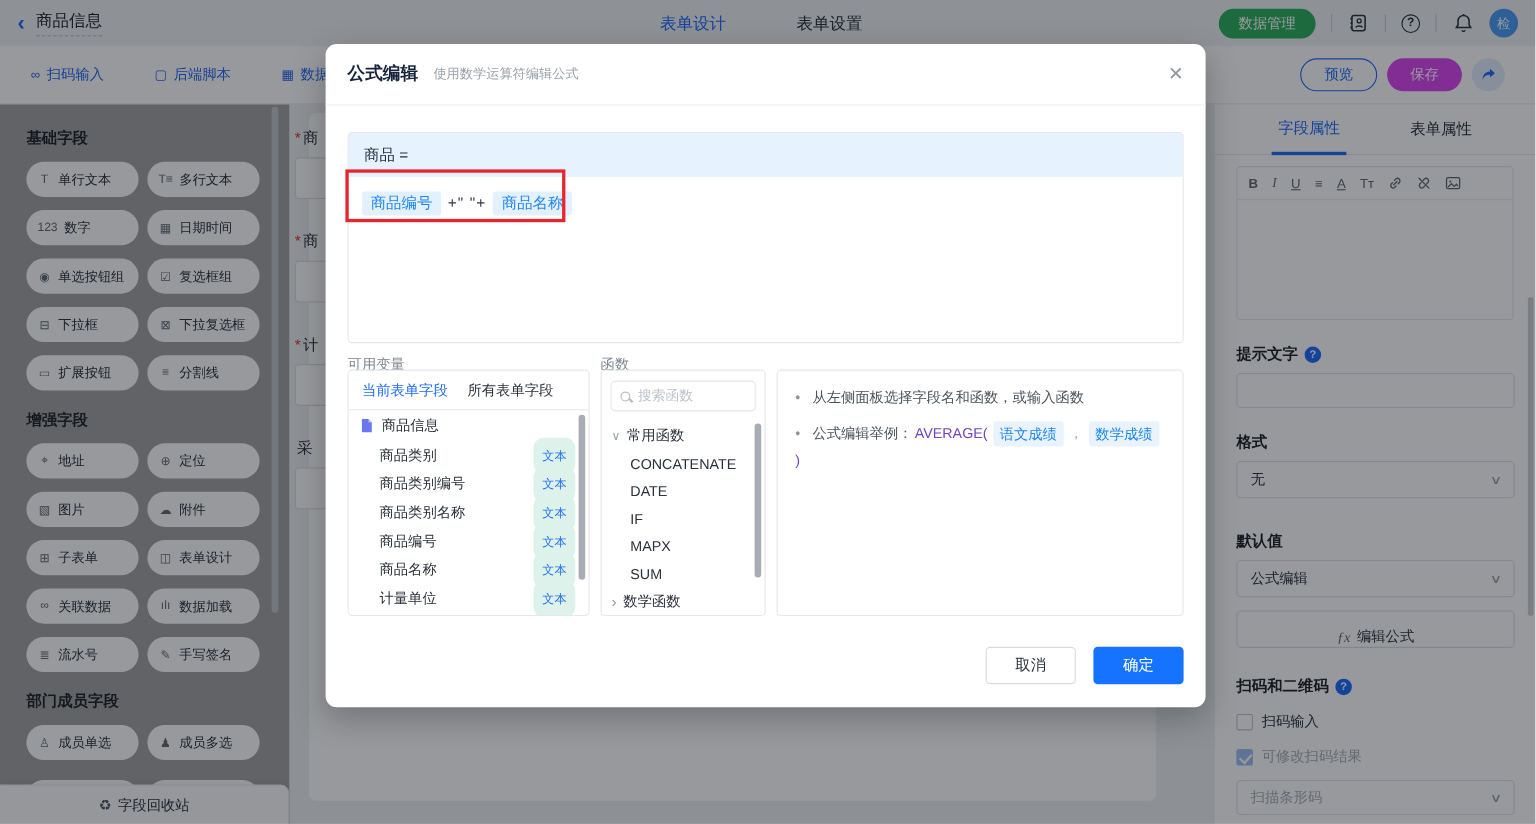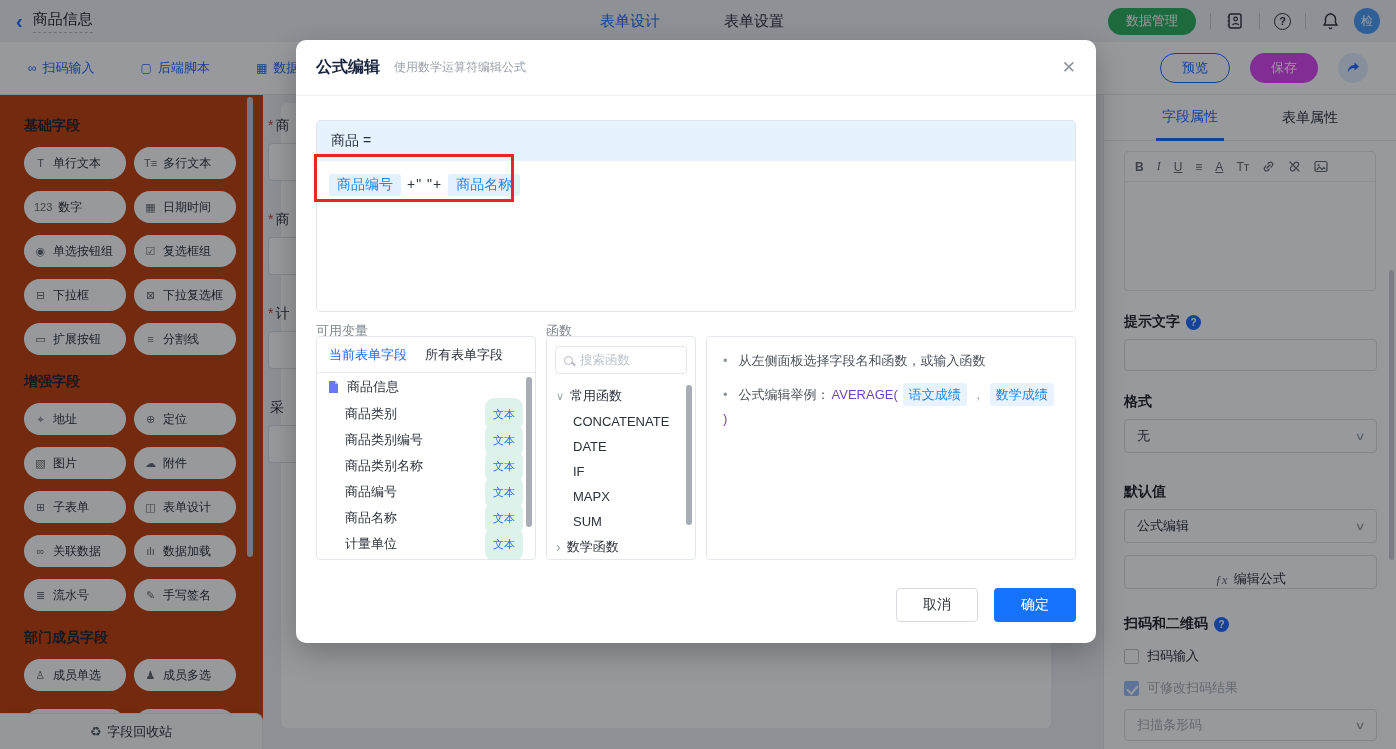--- a/index.html
+++ b/index.html
@@ -24,28 +24,28 @@
     font-size:11px; font-weight:bold; color:#2b313b; display:flex; align-items:center; justify-content:center; cursor:pointer; }
   .avatar { width:26px; height:26px; border-radius:50%; background:#4a9bf7; color:#fff; font-size:12px;
     display:flex; align-items:center; justify-content:center; cursor:pointer; }
 
   
   .toolbar { position:absolute; left:0; top:42px; width:1396px; height:53px; background:#fff;
     border-bottom:1px solid #e6e8eb; display:flex; align-items:center; padding:0 28px; z-index:1; }
   .tLinks { display:flex; gap:46px; }
   .tLink { display:flex; align-items:center; gap:6px; color:#2468f2; font-size:13px; cursor:pointer; }
   .tLink .ticon { font-size:12px; }
-  .tRight { margin-left:auto; display:flex; align-items:flex-end; gap:20px; }
+  .tRight { margin-left:auto; display:flex; align-items:flex-end; gap:9px; }
   .pillBtn { height:30px; padding:0 21px; border-radius:15px; font-size:13px; display:flex; align-items:center; cursor:pointer; }
   .previewBtn { border:1px solid #1f6bff; color:#1f6bff; background:#fff; }
   .saveBtn { background:#d946ef; color:#fff; border:none; }
   .shareBtn { width:30px; height:30px; border-radius:50%; background:#e3edff; display:flex; align-items:center; justify-content:center; cursor:pointer; }
 
   
-  .sidebar { position:absolute; left:0; top:95px; width:263px; height:654px; background:#c2410c;
+  .sidebar { position:absolute; left:0; top:95px; width:263px; height:654px; background:#a3a3a3;
     padding:18px 0 0 24px; overflow:hidden; z-index:1; }
   .secTitle { font-size:14px; font-weight:bold; color:#1f2329; margin:4px 0 12px 0; }
   .pillGrid { display:grid; grid-template-columns:102px 102px; column-gap:8px; row-gap:12px; margin-bottom:18px; }
   .pill { height:32px; border-radius:16px; background:#fff; display:inline-flex; align-items:center;
     padding:0 10px; font-size:12px; color:#2b313b; cursor:pointer; white-space:nowrap; }
   .pill .picon { color:#646a73; font-size:11px; margin-right:6px; min-width:13px; text-align:center; }
   .partialRow { display:grid; grid-template-columns:102px 102px; column-gap:8px; }
   .partialRow .pill { height:26px; border-radius:16px 16px 0 0; }
   .recycleBar { position:absolute; left:0; bottom:0; width:263px; height:36px; background:#fbfcfd;
     border-top:1px solid #e9ebee; border-right:1px solid #e9ebee; border-radius:0 8px 0 0;
@@ -131,21 +131,21 @@
   .mag::after { content:""; position:absolute; width:5px; height:1.5px; background:#b4bbc3; transform:rotate(45deg); right:-4px; bottom:-1px; }
   .searchBox input { border:none; outline:none; width:100%; font-size:12.5px; color:#2b313b; background:transparent;
     font-family:"Liberation Sans","DejaVu Sans",sans-serif; }
   .searchBox input::placeholder { color:#bcc3cb; }
   .fnGroup { height:26px; display:flex; align-items:center; gap:6px; padding:0 9px; font-size:13px; color:#2b313b; cursor:pointer; }
   .fnGroup .caret { color:#99a0a9; font-size:11px; }
   .caret.down::before { content:"∨"; }
   .caret.right::before { content:"›"; font-size:14px; }
   .fnItem { height:25px; display:flex; align-items:center; padding:0 9px 0 26px; font-size:13px; color:#2b313b; cursor:pointer; }
   .helpPanel { padding:13px 16px; }
-  .hLine { font-size:13px; color:#4b525b; line-height:21px; margin-bottom:12px; display:flex; align-items:center; flex-wrap:wrap; gap:2px; }
+  .hLine { font-size:13px; color:#4b525b; line-height:21px; margin-bottom:12px; display:flex; align-items:flex-start; flex-wrap:wrap; gap:2px; }
   .hLine::before { content:"•"; color:#8f969e; margin-right:9px; }
   .fnName { color:#6f42c1; }
   .hChip { background:#e9f3fe; color:#1f86f0; border-radius:3px; padding:1px 6px; font-size:13px; margin:0 3px; }
   .hComma { color:#9aa3ad; }
   .mBtn { position:absolute; top:548px; height:34px; width:82px; border-radius:4px; font-size:14px;
     display:flex; align-items:center; justify-content:center; cursor:pointer; }
   .cancelBtn { left:600px; background:#fff; border:1px solid #d7dae0; color:#2b313b; }
   .confirmBtn { left:698px; background:#1673ff; border:none; color:#fff; }
 
   svg { display:block; }

